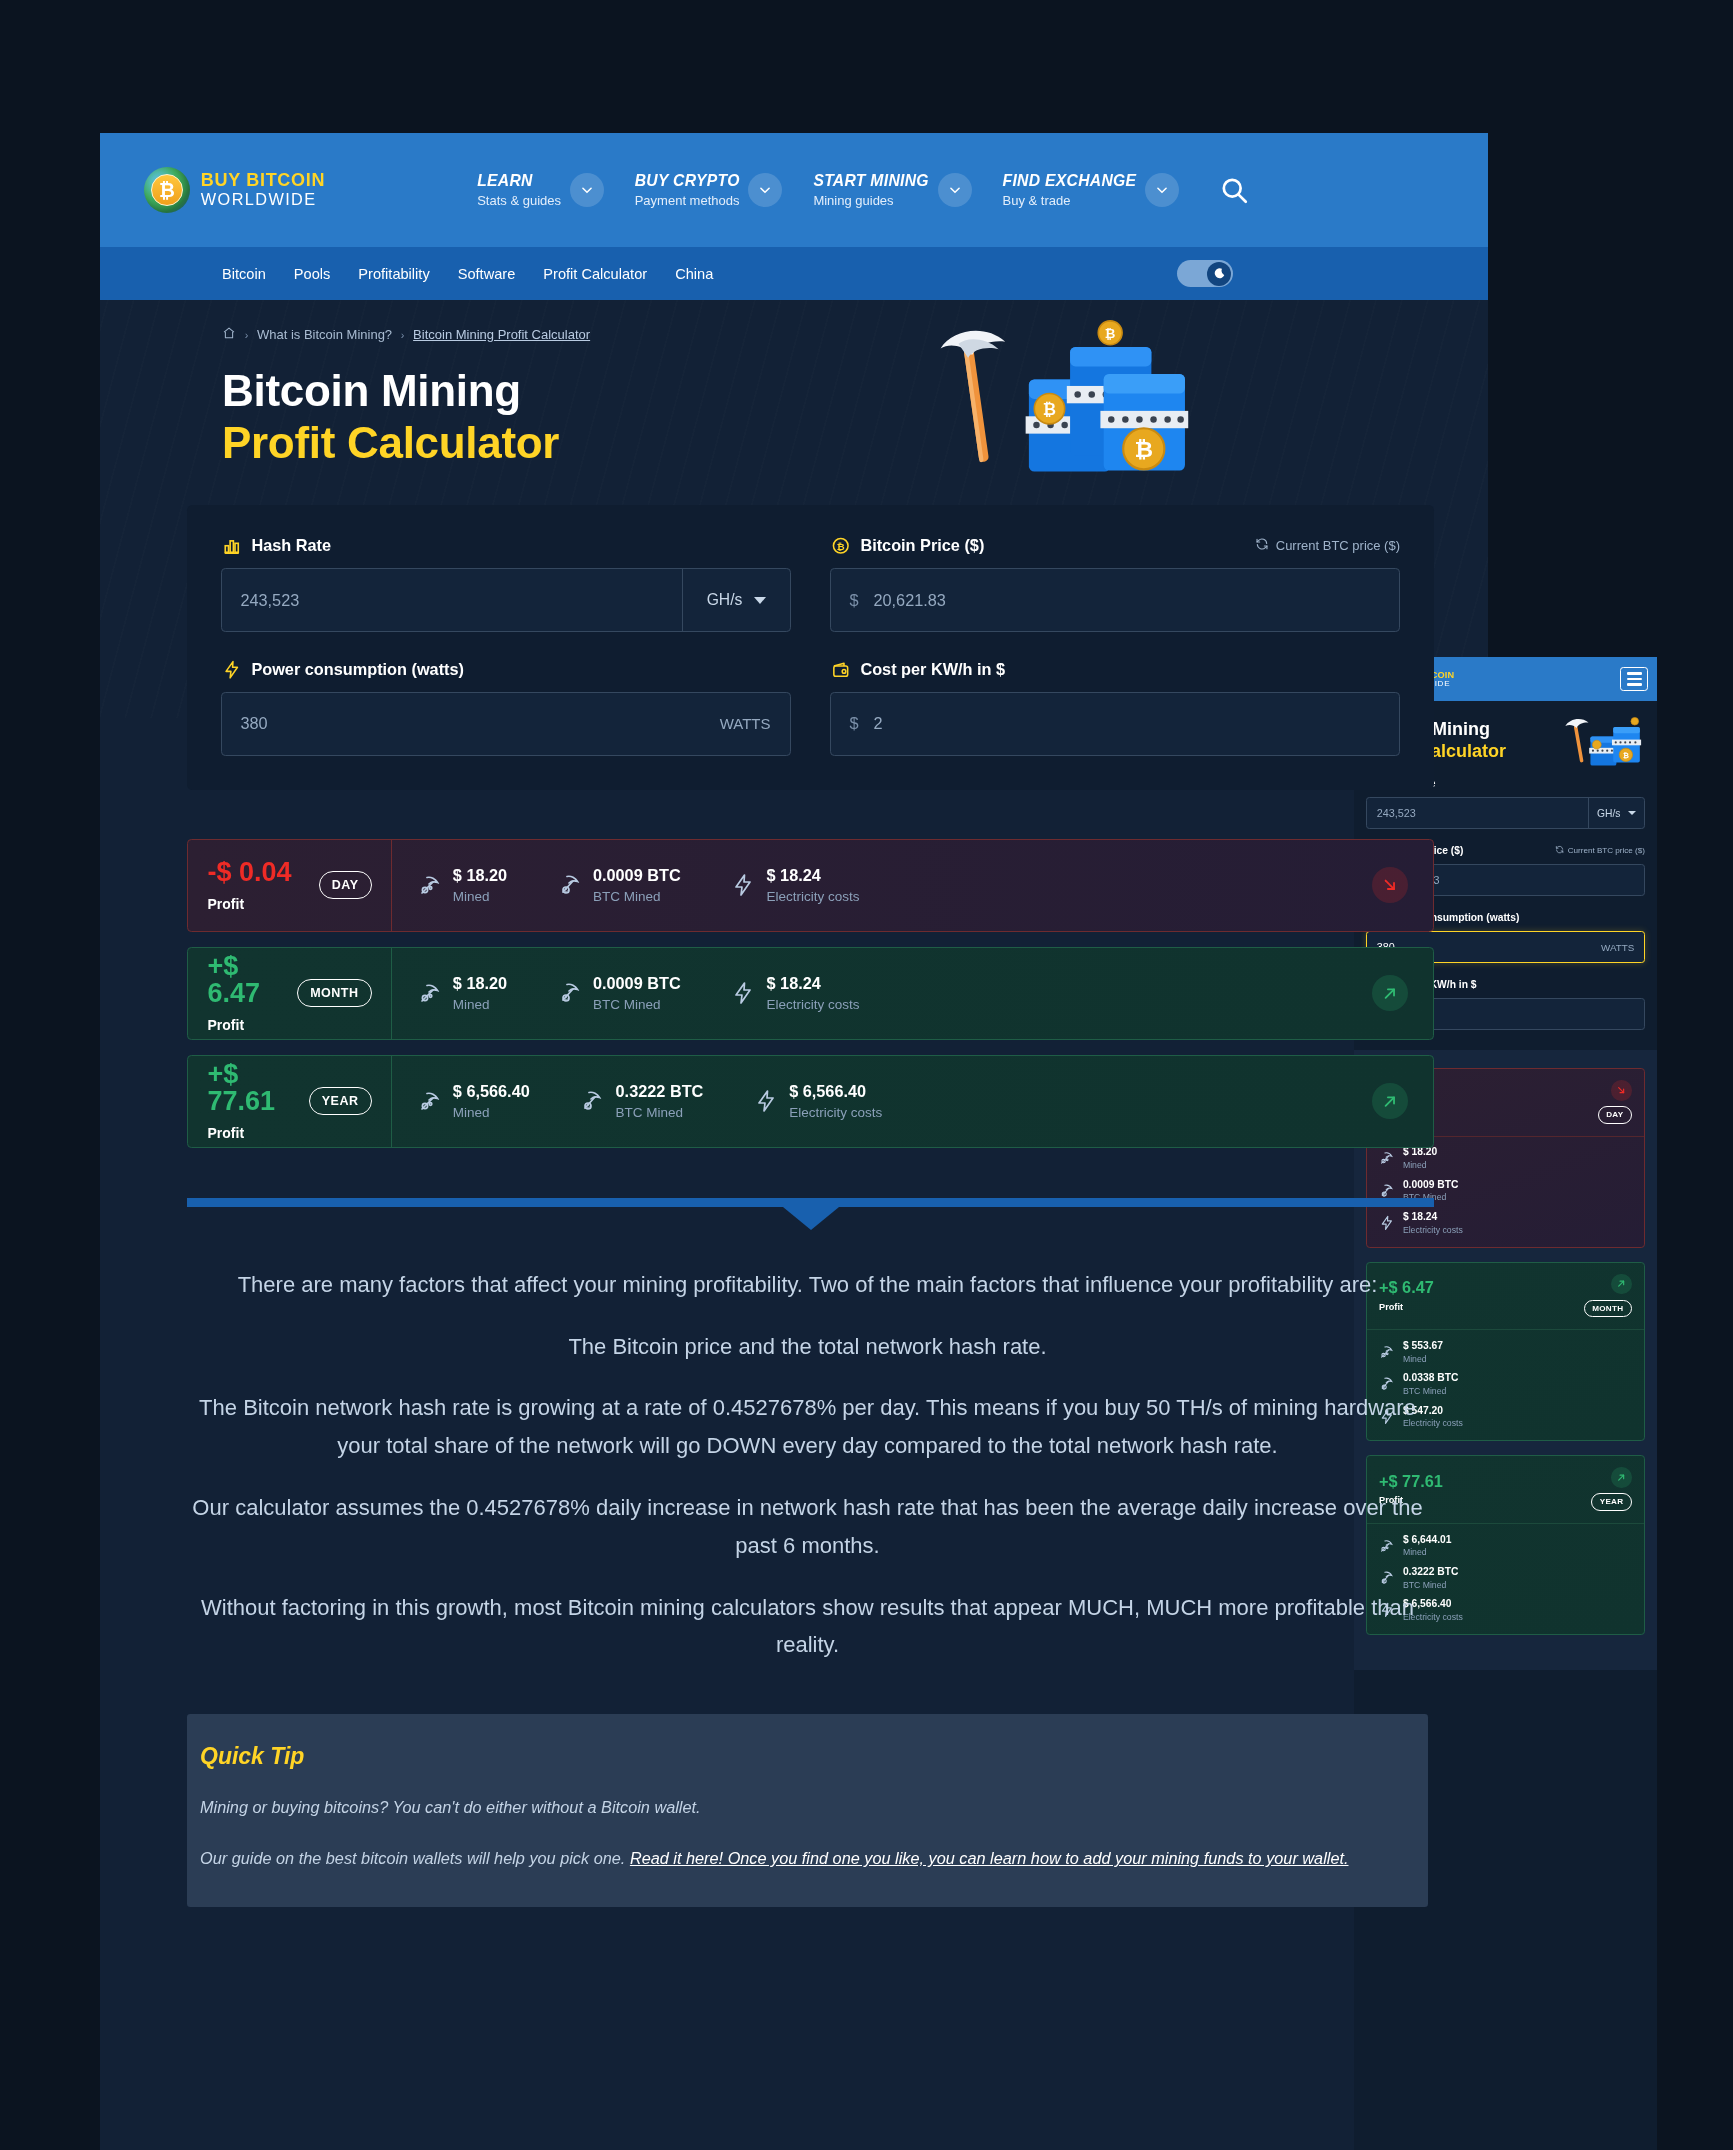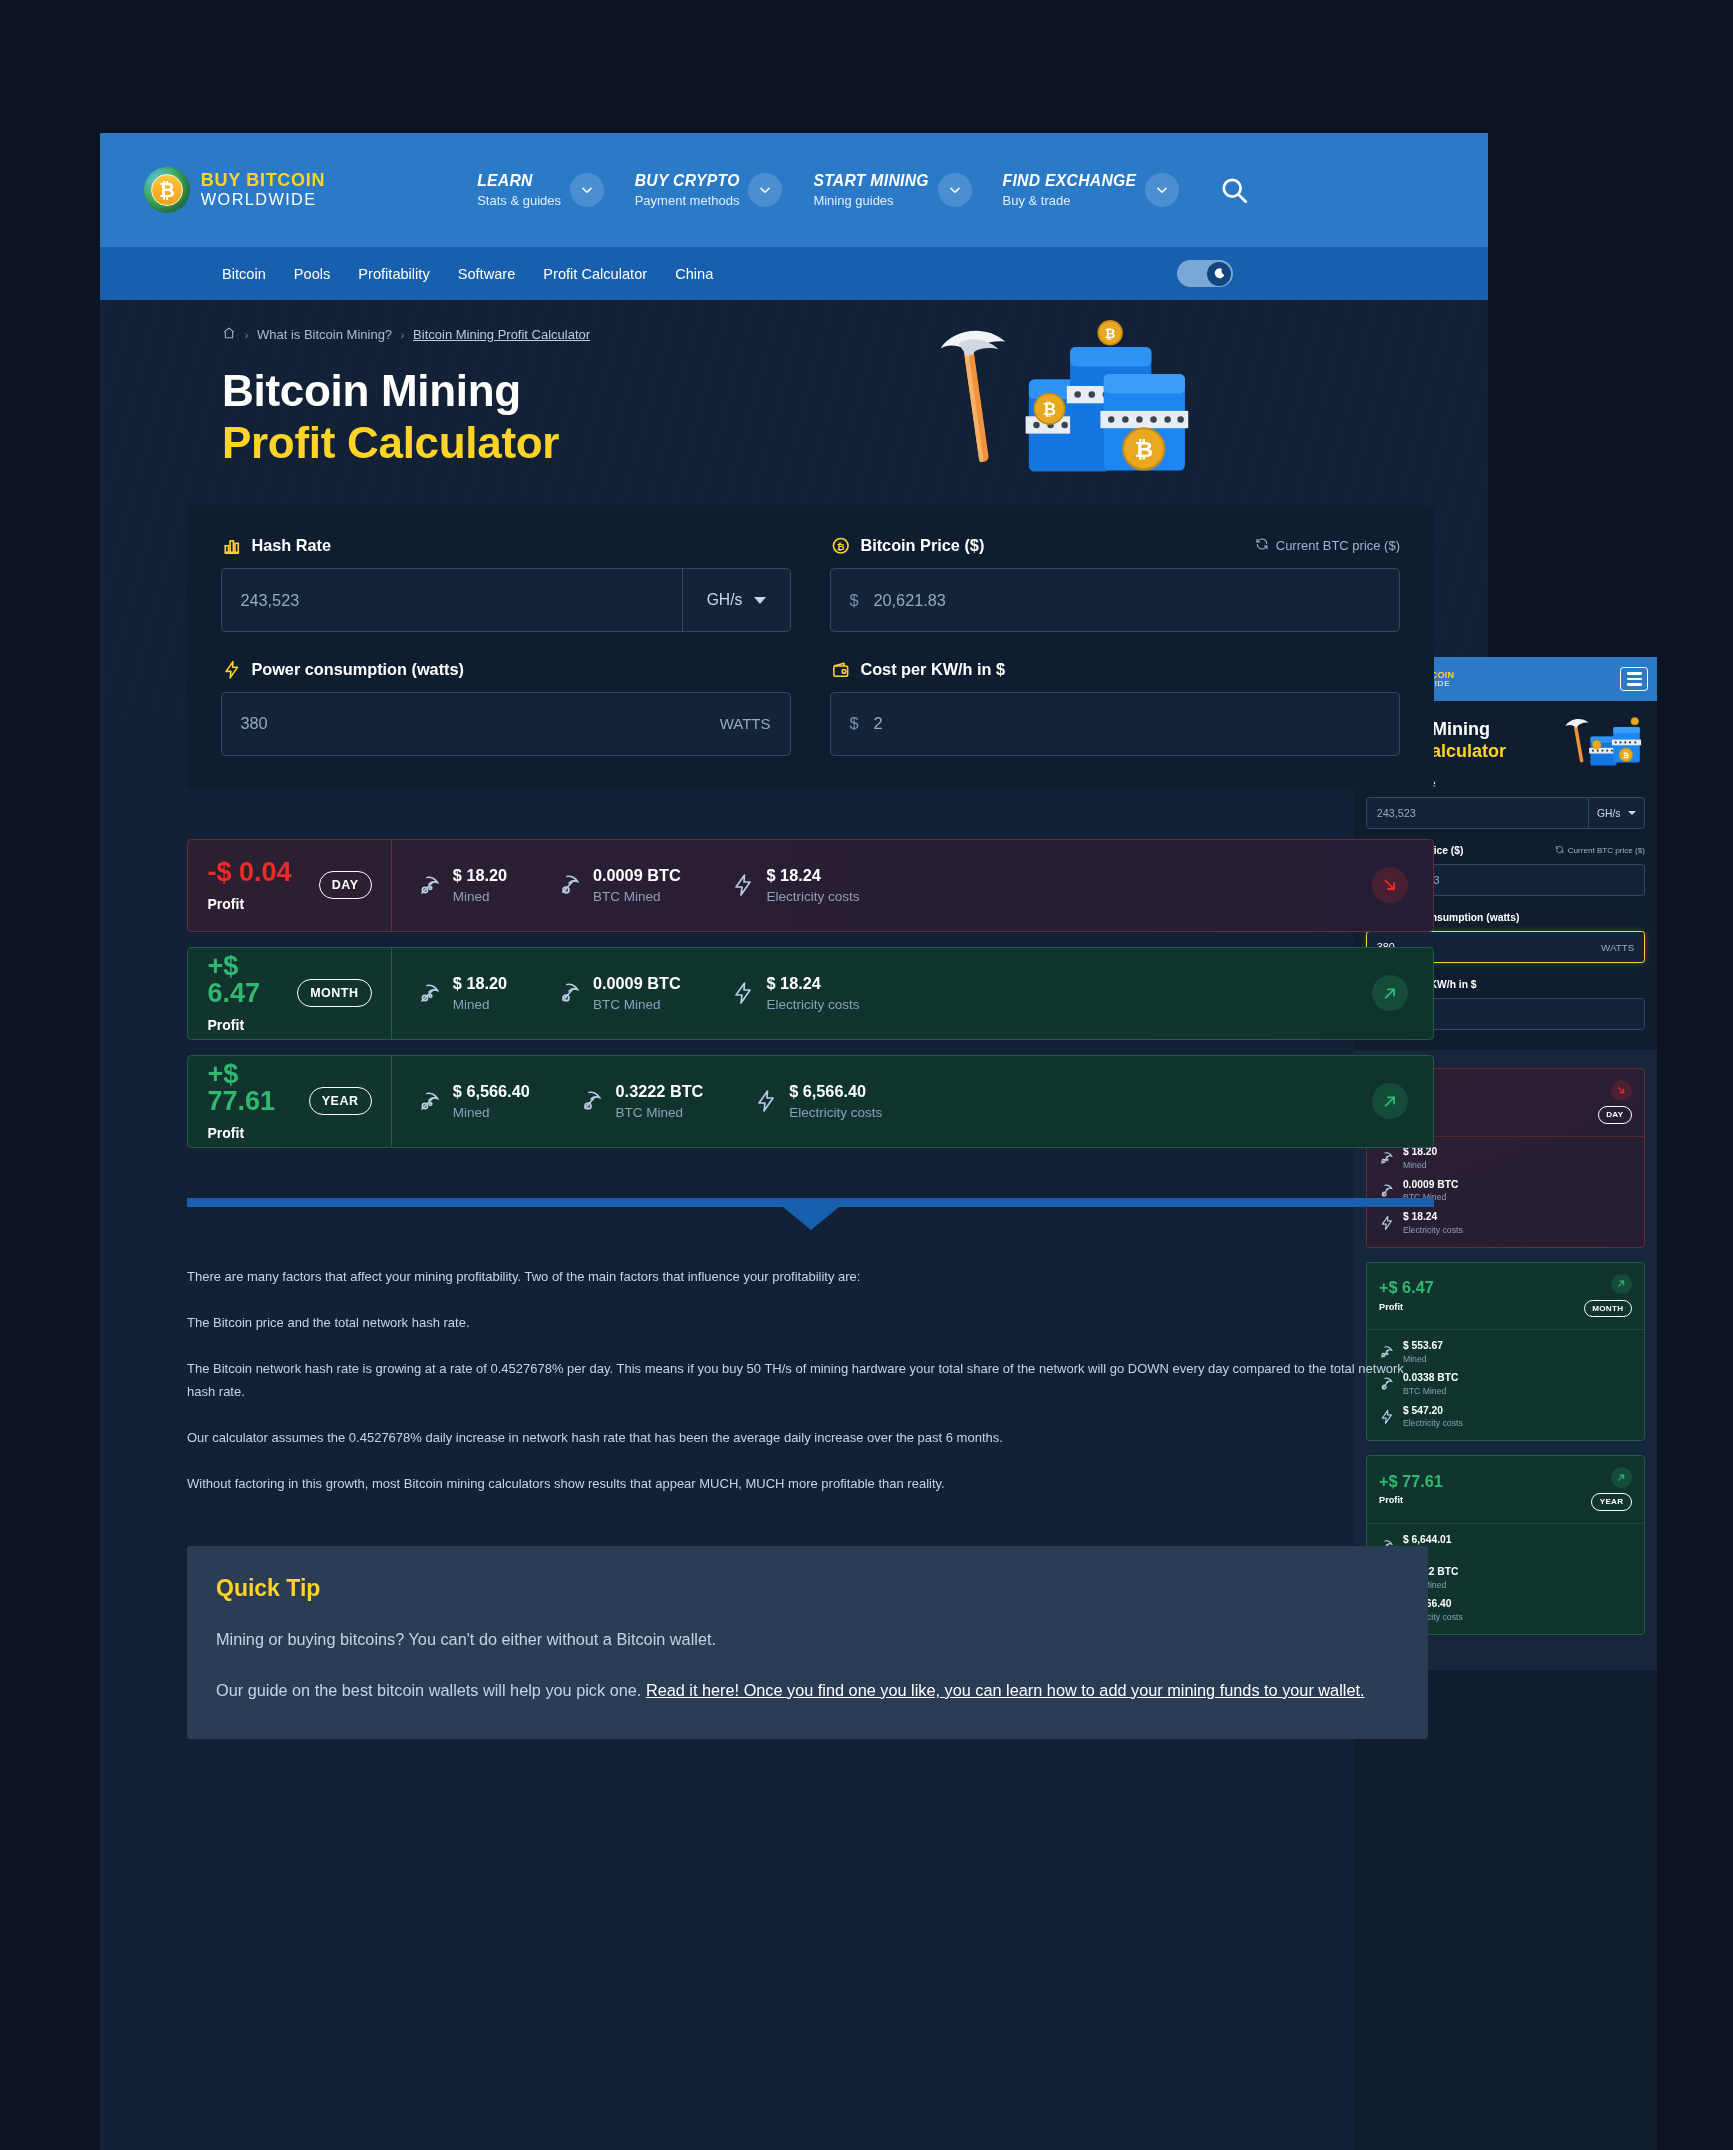--- a/index.html
+++ b/index.html
@@ -165,24 +165,24 @@
   .divider .bar { height: 9.8px; background: #1860ae; width: 100%; }
   .divider .notch {
     position: absolute; left: 50%; top: 9.8px; transform: translateX(-50%);
     width: 0; height: 0; border-left: 28px solid transparent; border-right: 28px solid transparent;
     border-top: 23px solid #1860ae;
   }
 
   
   .article { margin: 43px 60px 0 87px; position: relative; z-index: 2; }
   .article h2 { color: #ffd426; font-size: 25px; font-weight: bold; }
-  .article p { color: #c4d4e6; font-size: 13px; line-height: 1.72; margin-top: 24px; }
+  .article p { color: #c4d4e6; font-size: 22px; line-height: 1.72; margin-top: 24px; text-align: center; }
   .tipbox {
     margin: 50px 60px 0 87px; background: #2b3d55; border-radius: 3.3px;
-    padding: 29px 29px 35px 29px; position: relative; z-index: 2;
+    padding: 29px 29px 35px 13px; position: relative; z-index: 2; font-style: italic;
   }
   .tipbox h3 { color: #ffd426; font-size: 23px; font-weight: bold; }
   .tipbox p { color: #c4d4e6; font-size: 16.3px; line-height: 1.72; margin-top: 23px; }
   .tipbox a { color: #ffffff; text-decoration: underline; }
 
   
   #mobile {
     position: absolute; left: 1354px; top: 657px;
     width: 303px; height: 1494px; background: #0f1d2f; overflow: hidden;
   }

